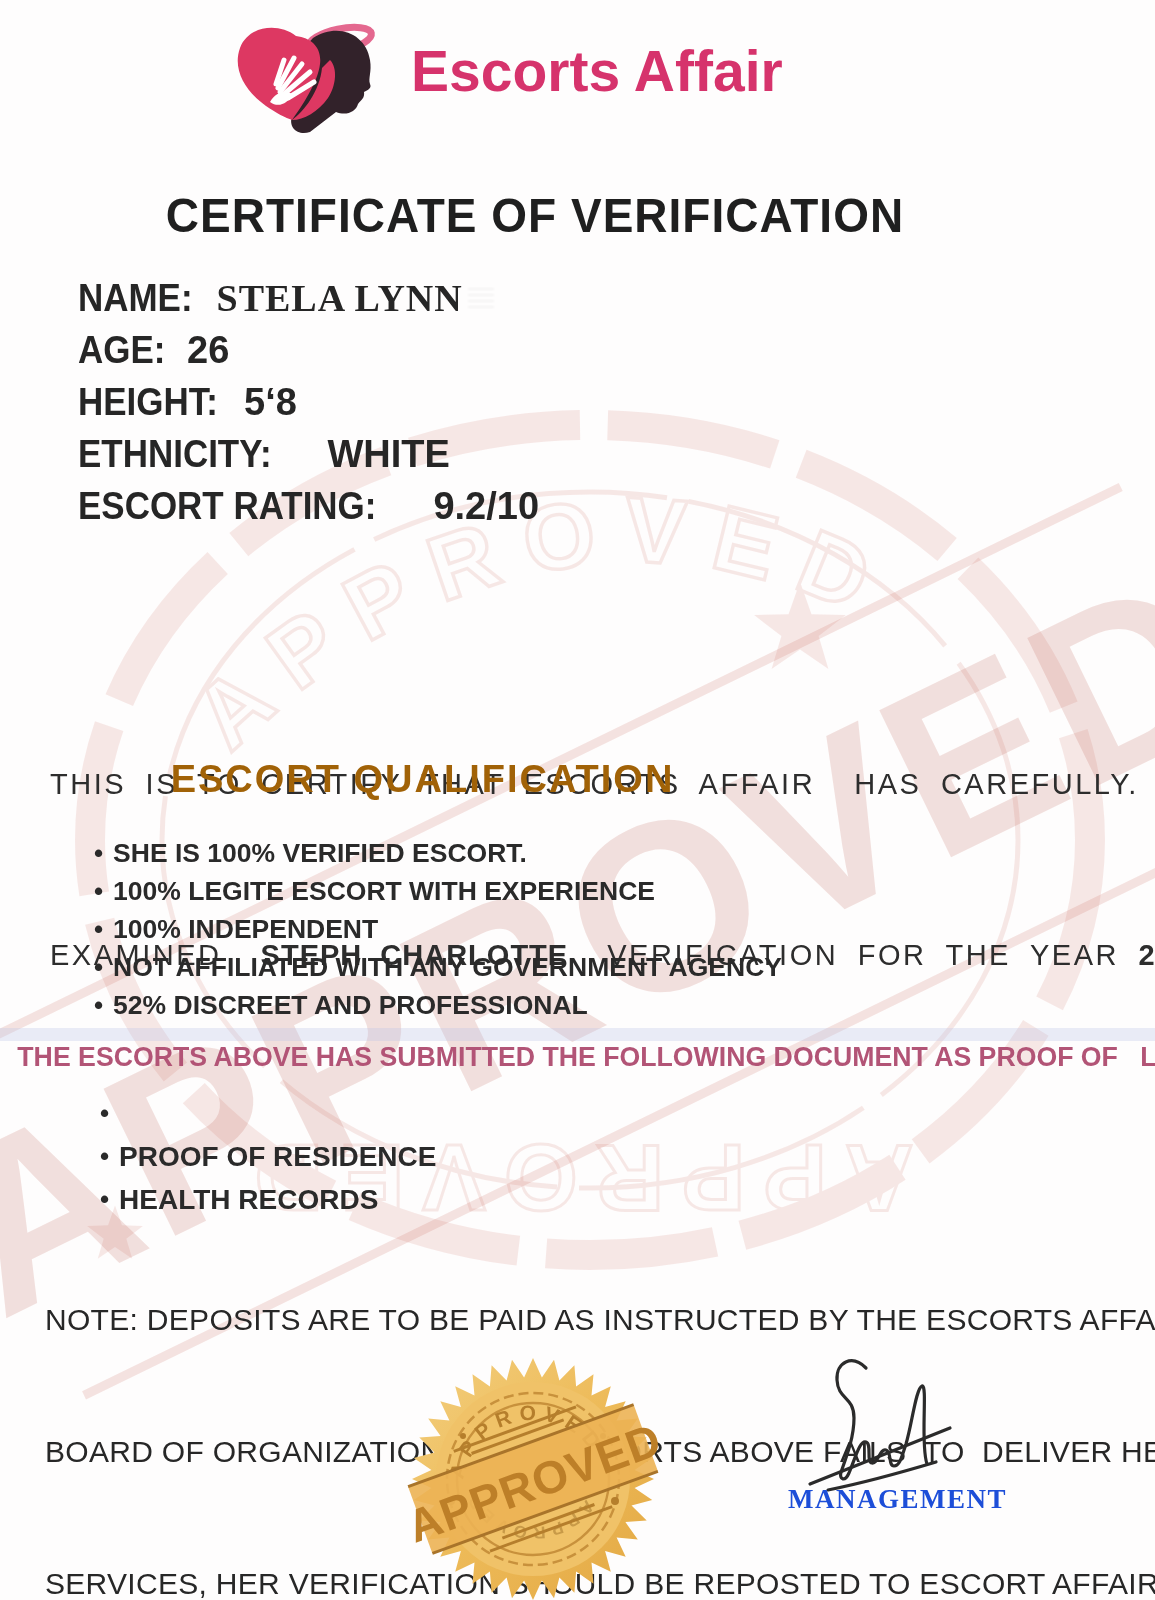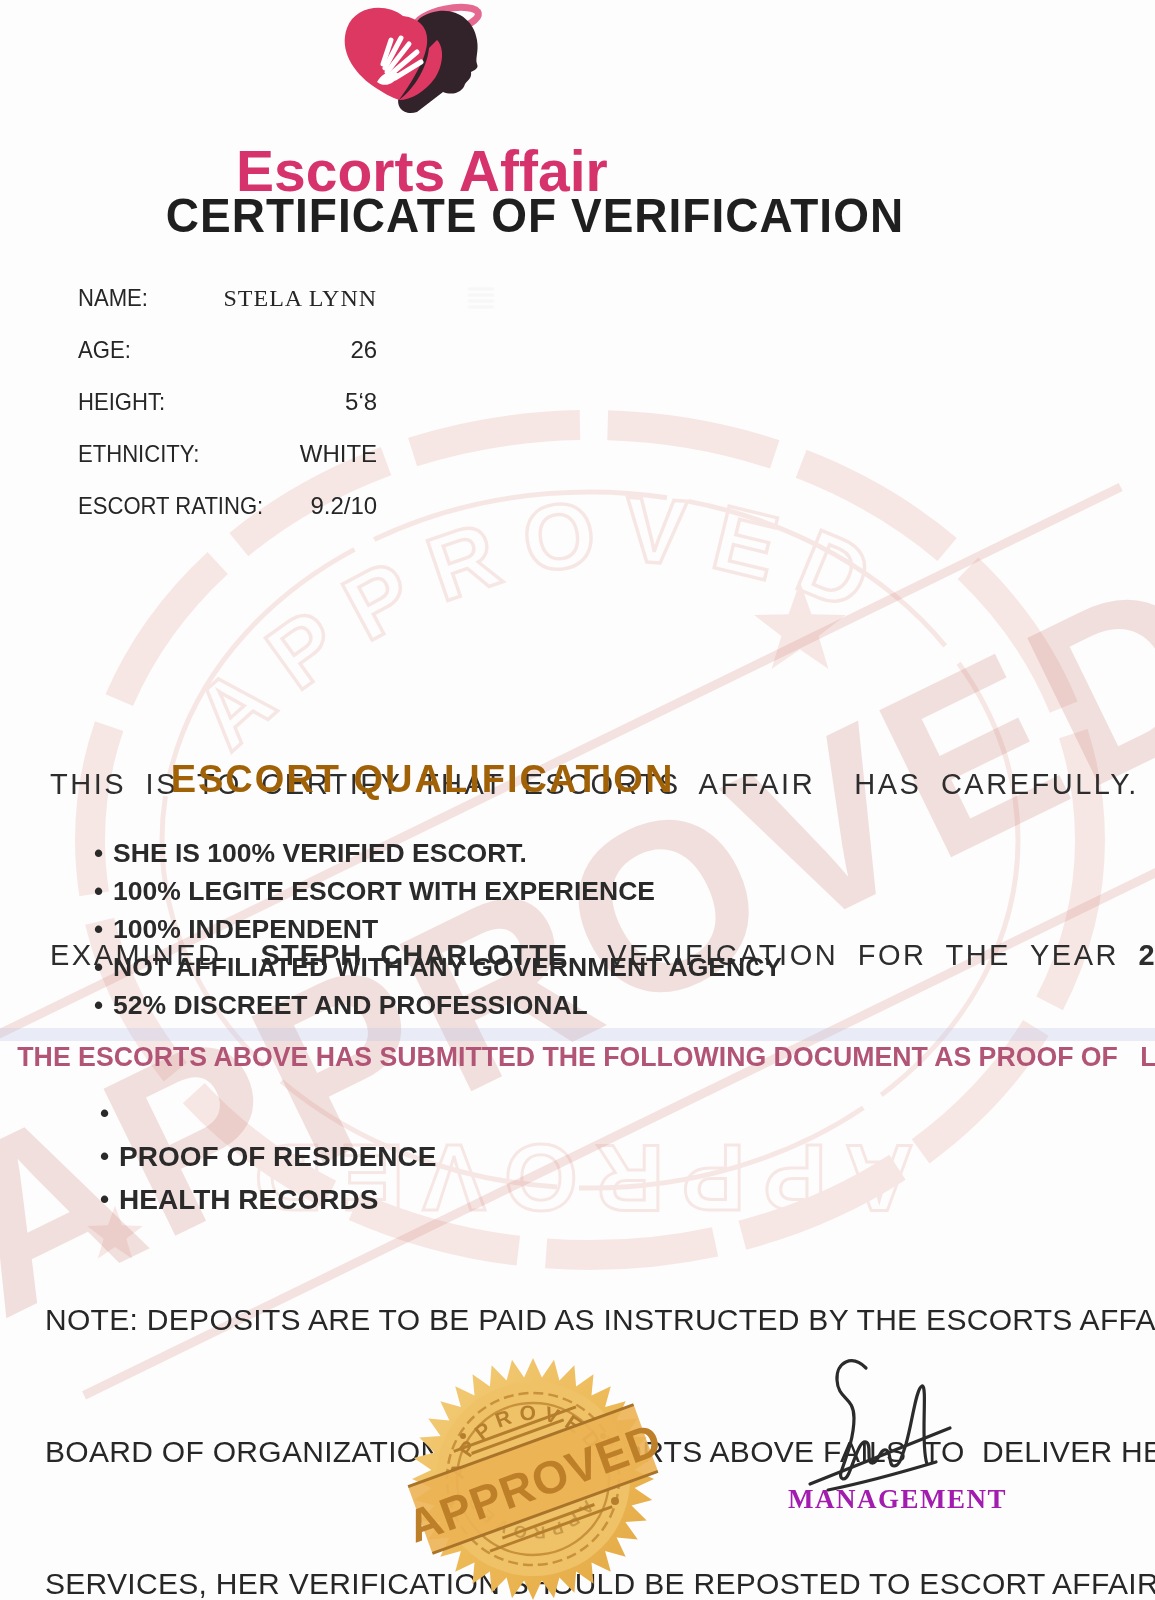--- a/index.html
+++ b/index.html
@@ -8,36 +8,36 @@
     width:1155px;height:1600px;
     margin:0 auto;
     background:#fefdfd;
     overflow:hidden;
     font-family:"Liberation Sans",sans-serif;
     color:#242424;
   }
   
   .wm{position:absolute;inset:0;pointer-events:none;}
   
-  .logo{position:absolute;left:218px;top:0;display:flex;align-items:center;flex-direction:column;}
+  .logo{position:absolute;left:218px;top:20px;display:flex;align-items:flex-start;}
   .logo-mark{width:175px;height:120px;}
   .brand{
     font-size:57px;font-weight:bold;color:#d6336c;
     letter-spacing:0px;margin-left:18px;margin-top:18px;
   }
   
   .title{
     position:absolute;left:0;top:188px;width:1070px;
     text-align:center;font-size:46px;font-weight:800;
     letter-spacing:1px;color:#1f1f1f;
     transform:scaleY(1.04);
   }
   
   .fields{position:absolute;left:78px;top:272px;}
-  .field{height:52px;display:flex;align-items:center;font-size:24px;font-weight:400;justify-content:space-between;}
+  .field{height:52px;display:flex;align-items:center;font-size:38px;font-weight:700;}
   .field .lbl{letter-spacing:0px;transform:scaleX(.92);transform-origin:left;color:#262626;}
   .field .val{margin-left:14px;color:#262626;}
   .field.serif-val .val{font-family:"Liberation Serif",serif;letter-spacing:1px;}
   .smudge{position:absolute;left:390px;top:16px;width:26px;height:22px;
     background:repeating-linear-gradient(180deg,rgba(0,0,0,.10) 0 2px,transparent 2px 6px);
     opacity:.45;filter:blur(1px);}
   
   .certify{
     position:absolute;left:50px;top:642px;width:980px;
     font-size:29px;color:#2d2d2d;line-height:57px;
@@ -68,21 +68,21 @@
     font-size:30px;color:#272727;line-height:44px;letter-spacing:.3px;
     white-space:pre;font-weight:500;
   }
   
   .seal{position:absolute;left:406px;top:1358px;width:254px;height:242px;}
   
   .sig{position:absolute;left:788px;top:1352px;width:210px;height:140px;}
   .mgmt{
     position:absolute;left:788px;top:1484px;width:210px;text-align:center;
     font-family:"Liberation Serif",serif;font-size:27px;font-weight:bold;
-    letter-spacing:1.5px;color:#a21caf;
+    letter-spacing:1.5px;color:#1d4ed8;
   }
 </style>
 </head>
 <body>
 
 <div class="page">
 
   <svg class="wm" viewBox="0 0 1155 1600" aria-hidden="true">
     <g opacity="0.13" stroke="#c75b4f" fill="none">
       <ellipse cx="590" cy="840" rx="500" ry="415" stroke-width="30" stroke-dasharray="170 28"></ellipse>

